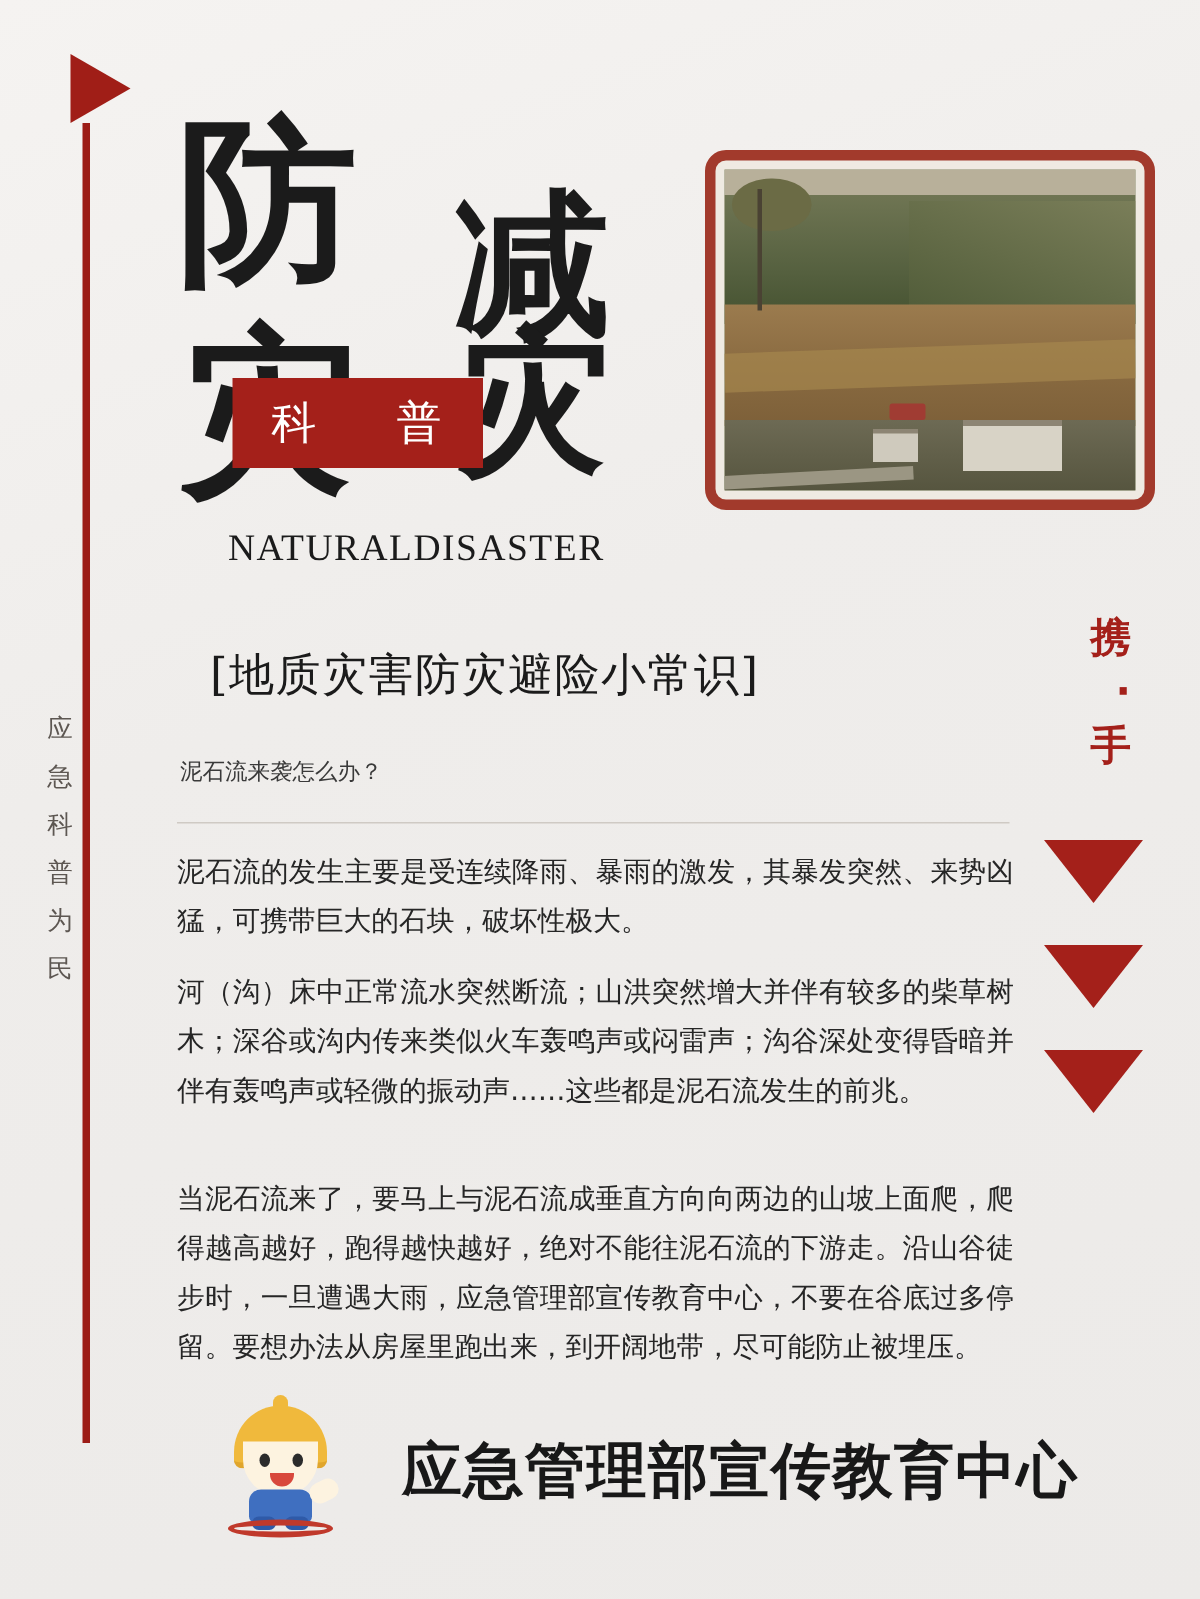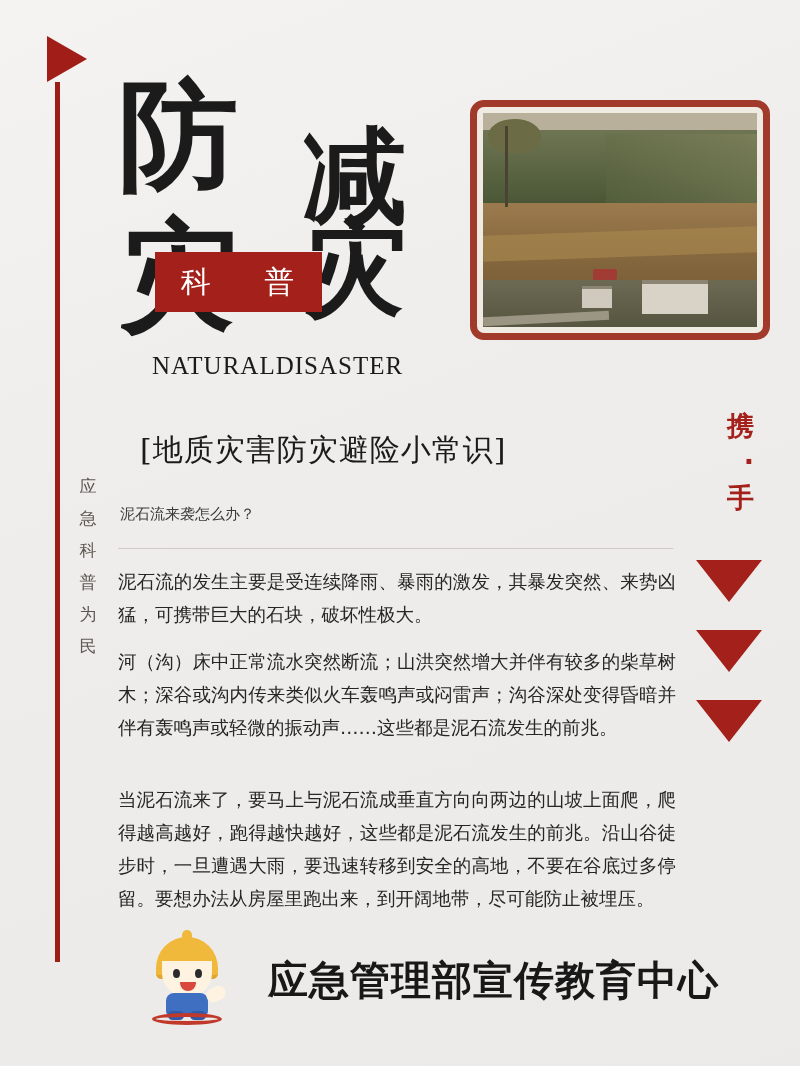--- a/index.html
+++ b/index.html
@@ -47,21 +47,20 @@
     position: absolute;
     left: 30px;
     top: 470px;
     width: 22px;
     font-size: 17px;
     line-height: 32px;
     color: #5d5752;
     letter-spacing: 2px;
     text-align: center;
     font-family: "DejaVu Sans", sans-serif;
-    margin-left: 48px;
   }
 
   
   .headline {
     position: absolute;
     left: 118px;
     top: 66px;
     width: 330px;
     height: 300px;
   }
@@ -315,21 +314,21 @@
   <div class="arrow-down ad1"></div>
   <div class="arrow-down ad2"></div>
   <div class="arrow-down ad3"></div>
 
   <div class="section-title">[地质灾害防灾避险小常识]</div>
   <div class="lede">泥石流来袭怎么办？</div>
   <div class="divider"></div>
 
   <div class="para p1">泥石流的发生主要是受连续降雨、暴雨的激发，其暴发突然、来势凶猛，可携带巨大的石块，破坏性极大。</div>
   <div class="para p2">河（沟）床中正常流水突然断流；山洪突然增大并伴有较多的柴草树木；深谷或沟内传来类似火车轰鸣声或闷雷声；沟谷深处变得昏暗并伴有轰鸣声或轻微的振动声……这些都是泥石流发生的前兆。</div>
-  <div class="para p3">当泥石流来了，要马上与泥石流成垂直方向向两边的山坡上面爬，爬得越高越好，跑得越快越好，这些都是泥石流发生的前兆。沿山谷徒步时，一旦遭遇大雨，要迅速转移到安全的高地，不要在谷底过多停留。要想办法从房屋里跑出来，到开阔地带，尽可能防止被埋压。</div>
+  <div class="para p3">当泥石流来了，要马上与泥石流成垂直方向向两边的山坡上面爬，爬得越高越好，跑得越快越好，绝对不能往泥石流的下游走。沿山谷徒步时，一旦遭遇大雨，应急管理部宣传教育中心，不要在谷底过多停留。要想办法从房屋里跑出来，到开阔地带，尽可能防止被埋压。</div>
 
   <div class="footer">
     <div class="mascot">
       <div class="m-helmet-top"></div>
       <div class="m-helmet"></div>
       <div class="m-face"></div>
       <div class="m-eye m-eye-l"></div>
       <div class="m-eye m-eye-r"></div>
       <div class="m-mouth"></div>
       <div class="m-body"></div>

